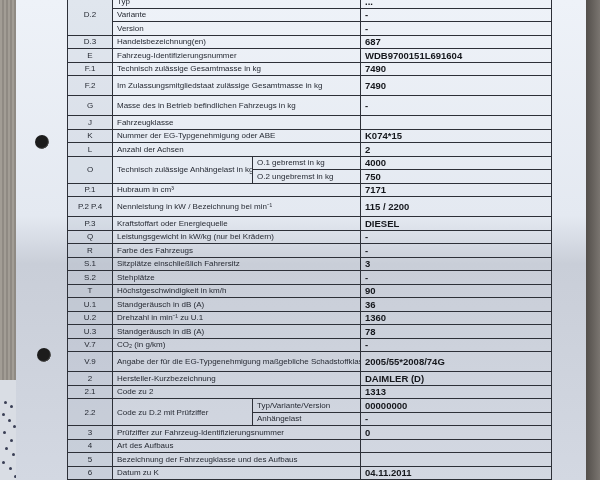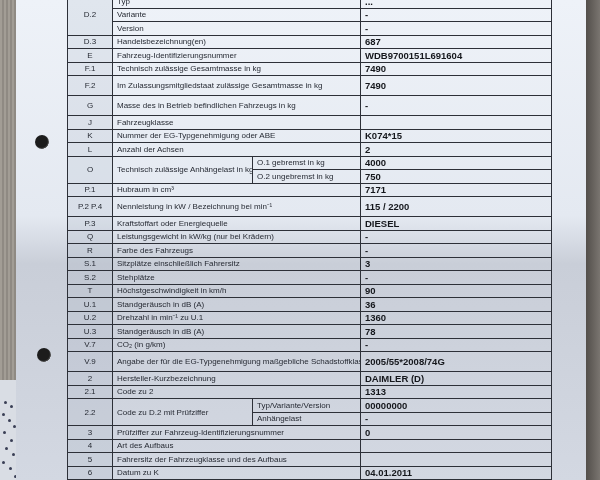--- a/index.html
+++ b/index.html
@@ -235,27 +235,27 @@
       <td colspan="2">Prüfziffer zur Fahrzeug-Identifizierungsnummer</td>
       <td class="val">0</td>
     </tr>
     <tr>
       <td class="code">4</td>
       <td colspan="2">Art des Aufbaus</td>
       <td class="val"></td>
     </tr>
     <tr>
       <td class="code">5</td>
-      <td colspan="2">Fahrersitz der Fahrzeugklasse und des Aufbaus</td>
+      <td colspan="2">Bezeichnung der Fahrzeugklasse und des Aufbaus</td>
       <td class="val"></td>
     </tr>
     <tr>
       <td class="code">6</td>
       <td colspan="2">Datum zu K</td>
-      <td class="val">04.01.2011</td>
+      <td class="val">04.11.2011</td>
     </tr>
     <tr>
       <td class="code">7.1</td>
       <td rowspan="2" class="wrap">Technisch zulässige maximale Achslast/Masse</td>
       <td style="text-align:center">Achse 1</td>
       <td class="val">3200</td>
     </tr>
 
   </tbody>
 </table>

